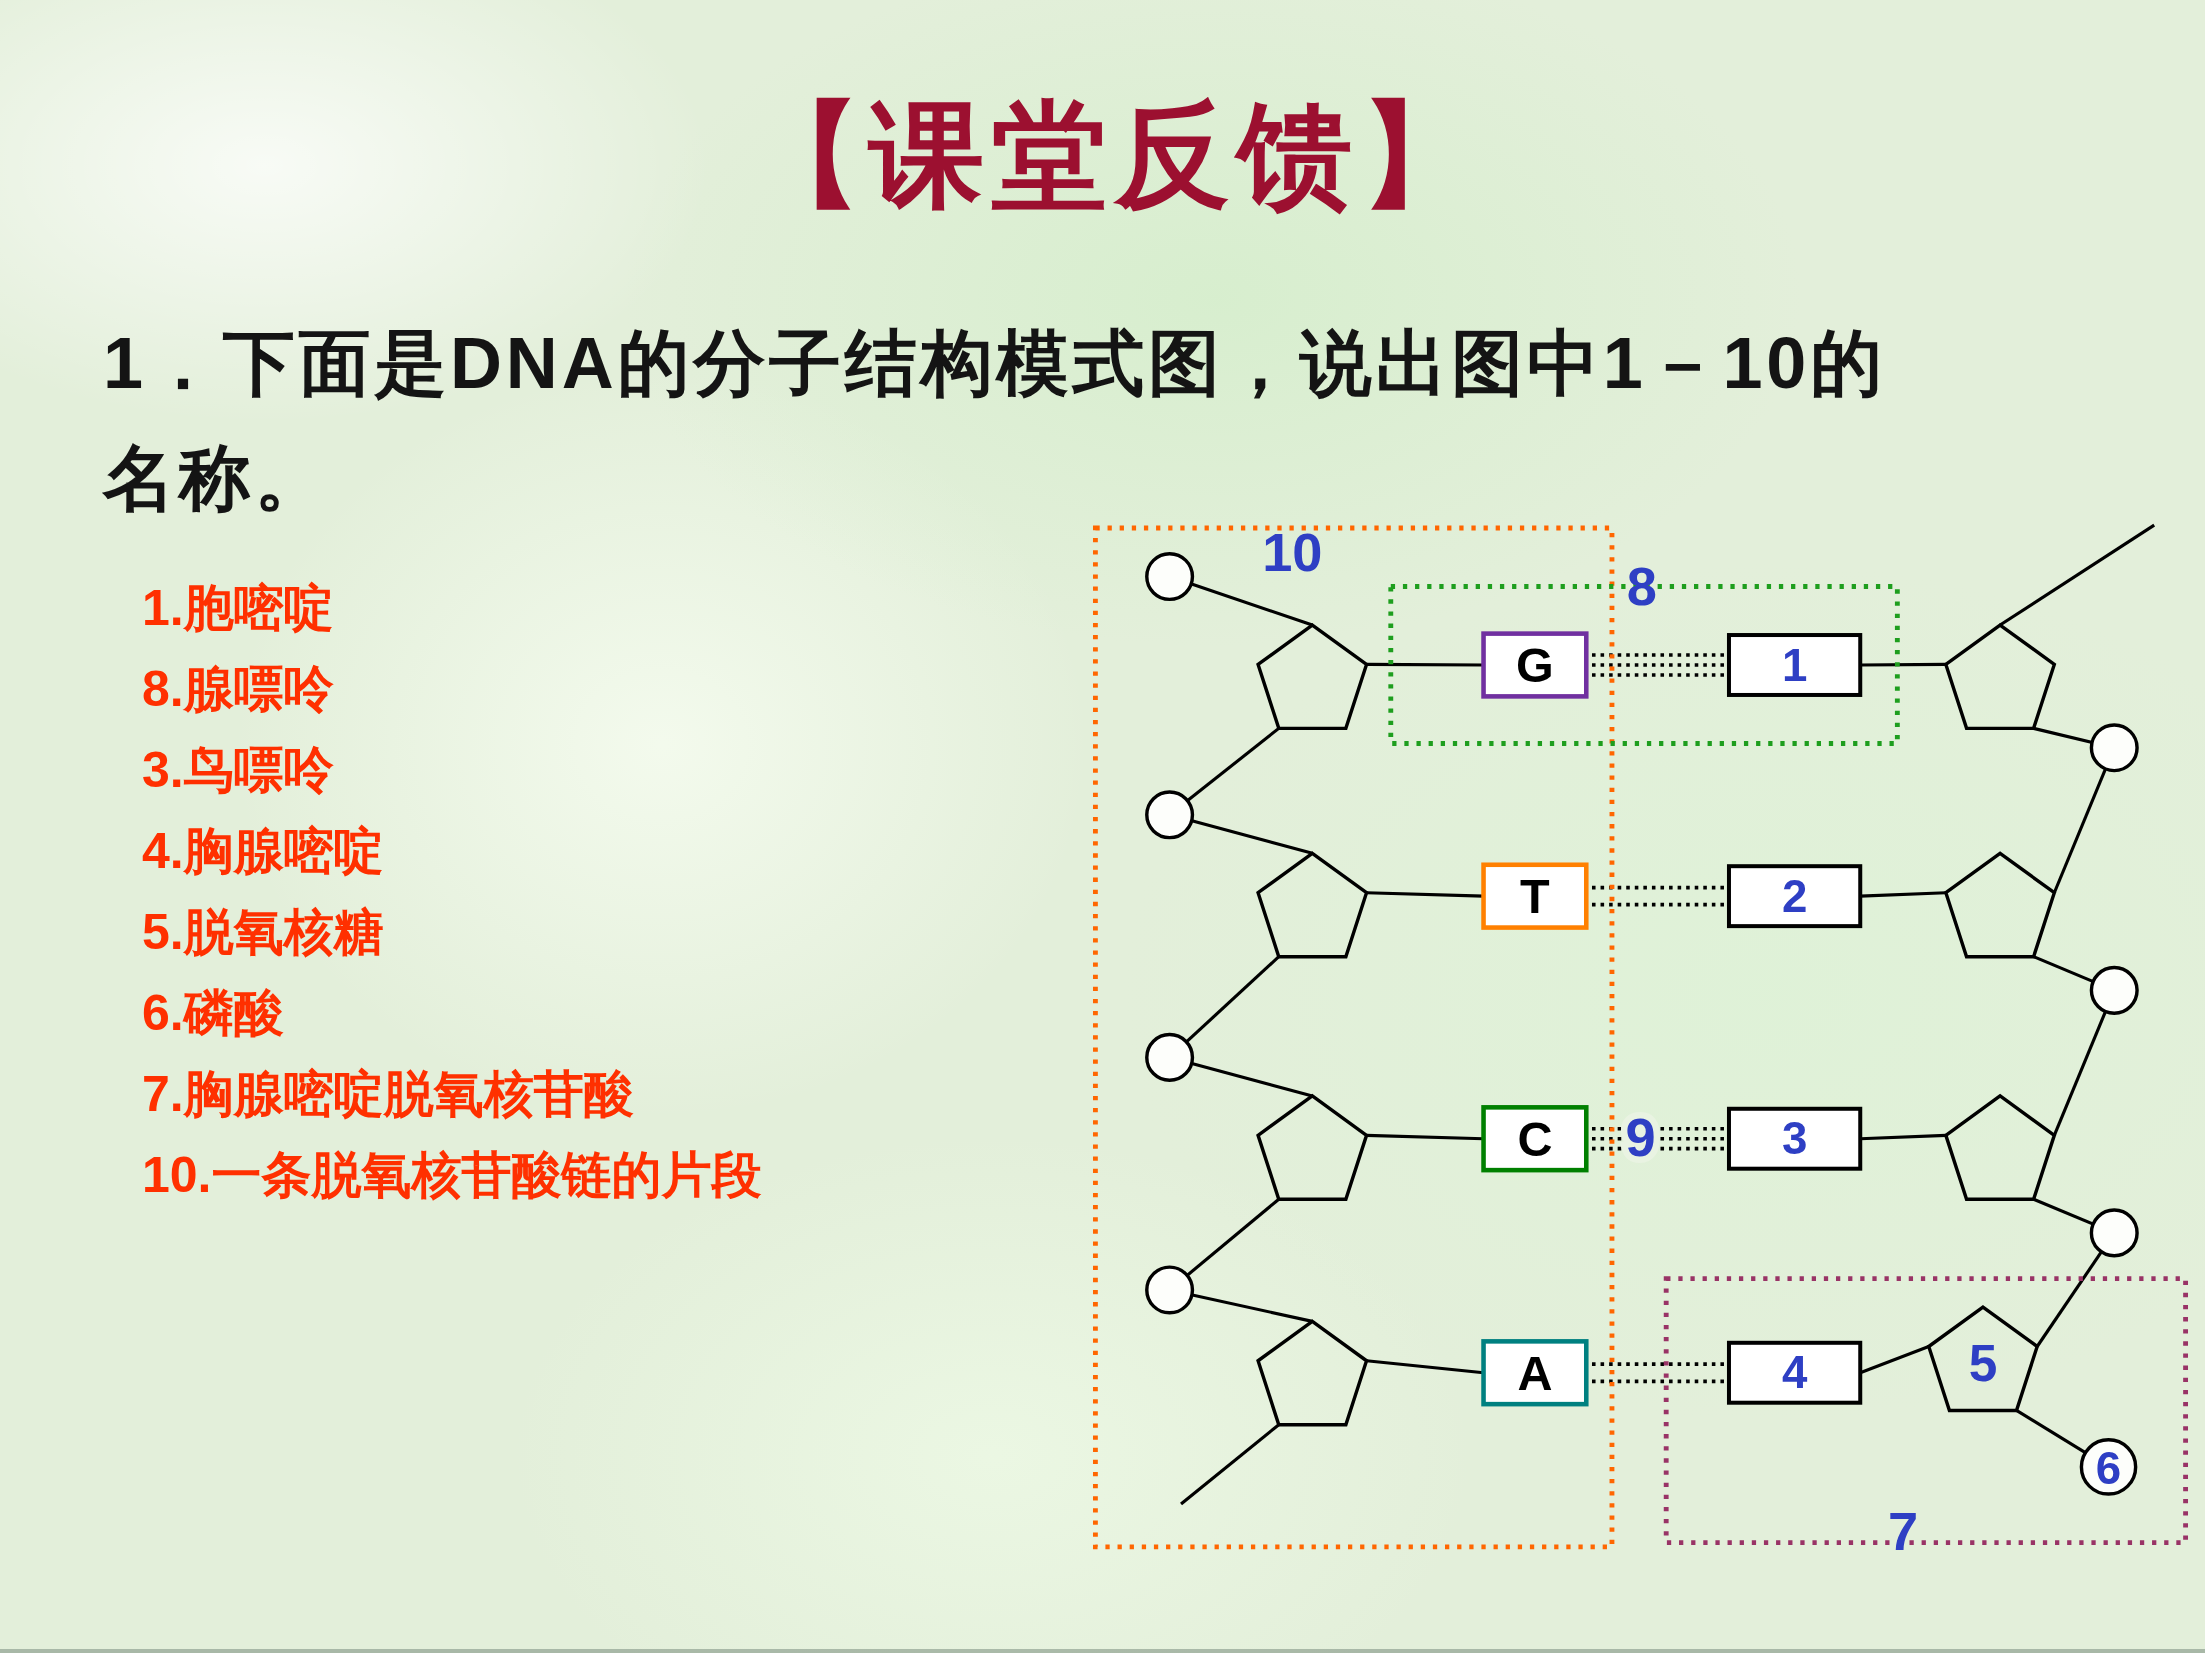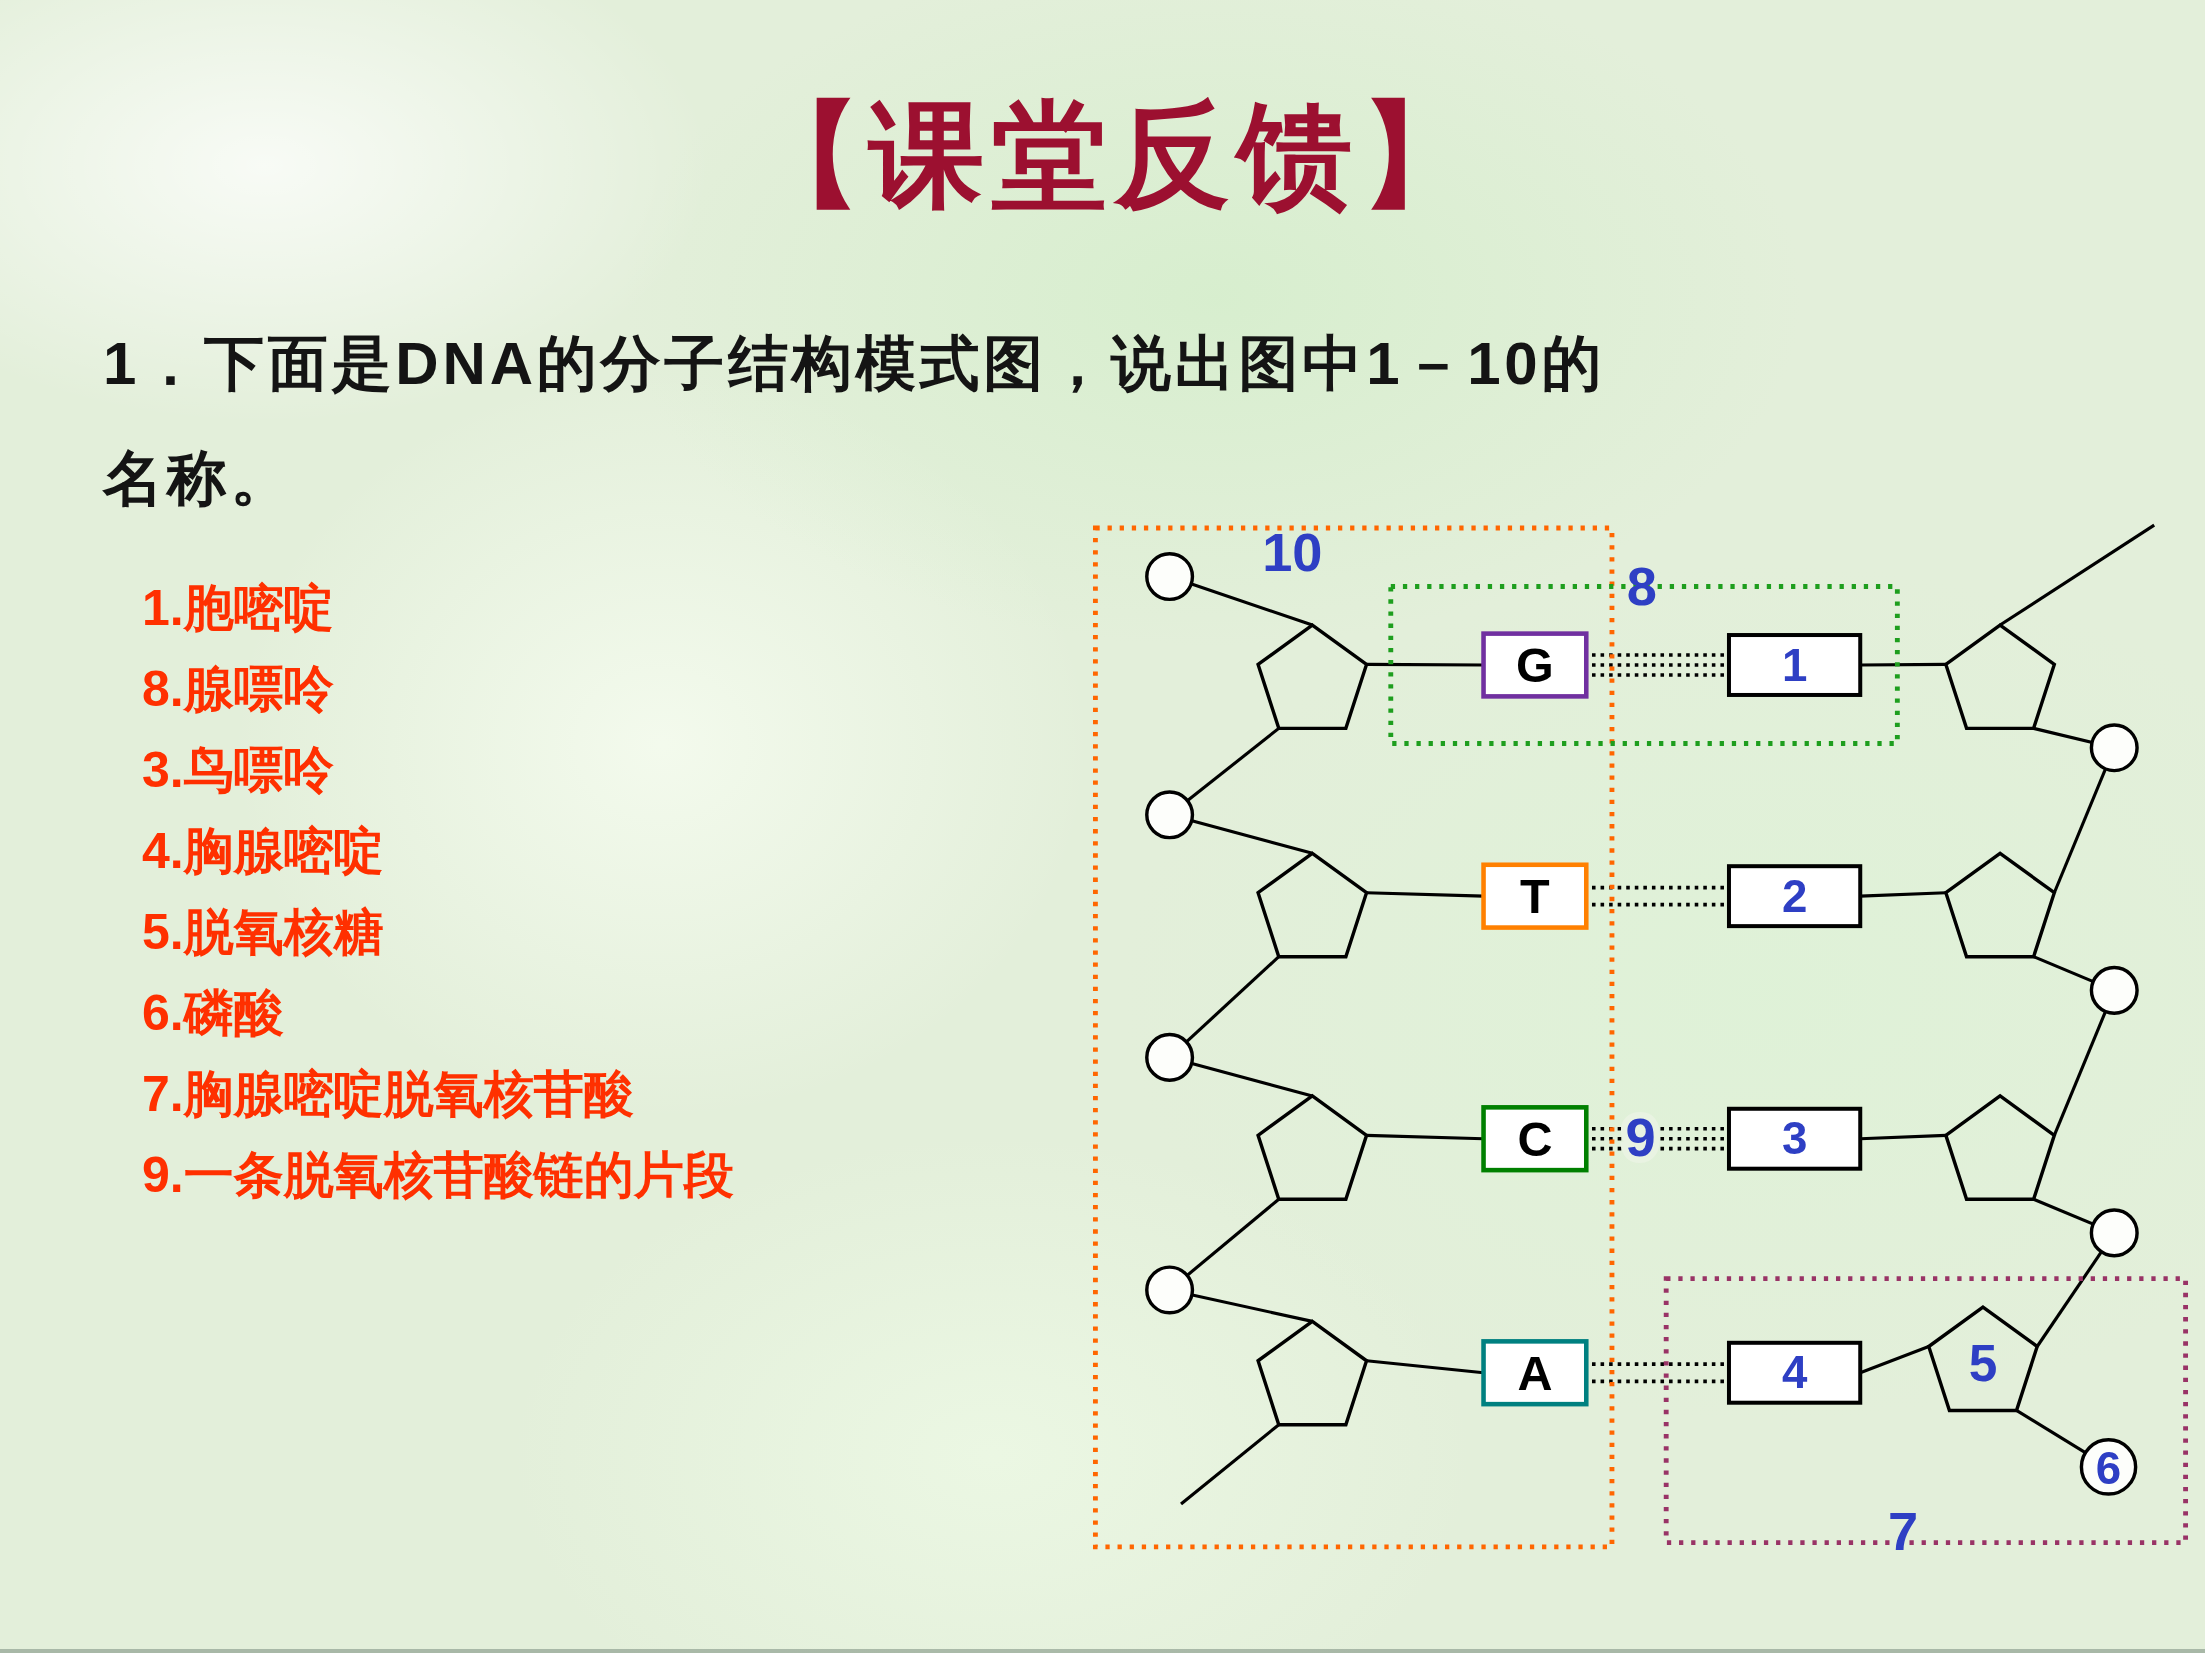--- a/index.html
+++ b/index.html
@@ -18,21 +18,21 @@
   }
   .title{
     position:absolute;top:67px;left:0;width:100%;
     margin:12px;text-align:center;
     font-family:"DejaVu Serif","Liberation Serif",serif;
     font-weight:bold;font-size:115px;letter-spacing:7.7px;
     color:#9c1030;
   }
   .question{
     position:absolute;left:103px;top:306px;
-    font-size:60px;font-weight:bold;color:#141414;
+    font-size:72px;font-weight:bold;color:#141414;
     letter-spacing:3.8px;line-height:115px;
     width:2067px;
   }
   .answers{
     position:absolute;left:142px;top:568px;
     margin:0;padding:0;list-style:none;
     font-size:50px;font-weight:bold;color:#ff3000;
     line-height:81px;white-space:nowrap;
   }
   .diagram{
@@ -59,21 +59,21 @@
 </div>
 
 <ul class="answers">
   <li>1.胞嘧啶</li>
   <li>8.腺嘌呤</li>
   <li>3.鸟嘌呤</li>
   <li>4.胸腺嘧啶</li>
   <li>5.脱氧核糖</li>
   <li>6.磷酸</li>
   <li>7.胸腺嘧啶脱氧核苷酸</li>
-  <li>9.一条脱氧核苷酸链的片段</li>
+  <li>10.一条脱氧核苷酸链的片段</li>
 </ul>
 
 <svg class="diagram" viewBox="0 0 780 740" xmlns="http://www.w3.org/2000/svg">
 
   <g stroke="#000" stroke-width="2.2" fill="none">
     <line x1="60" y1="48" x2="160" y2="82"></line>
     <line x1="136.5" y1="154.4" x2="60" y2="215"></line>
     <line x1="60" y1="215" x2="160" y2="242"></line>
     <line x1="136.5" y1="314.4" x2="60" y2="385"></line>
     <line x1="60" y1="385" x2="160" y2="412"></line>

